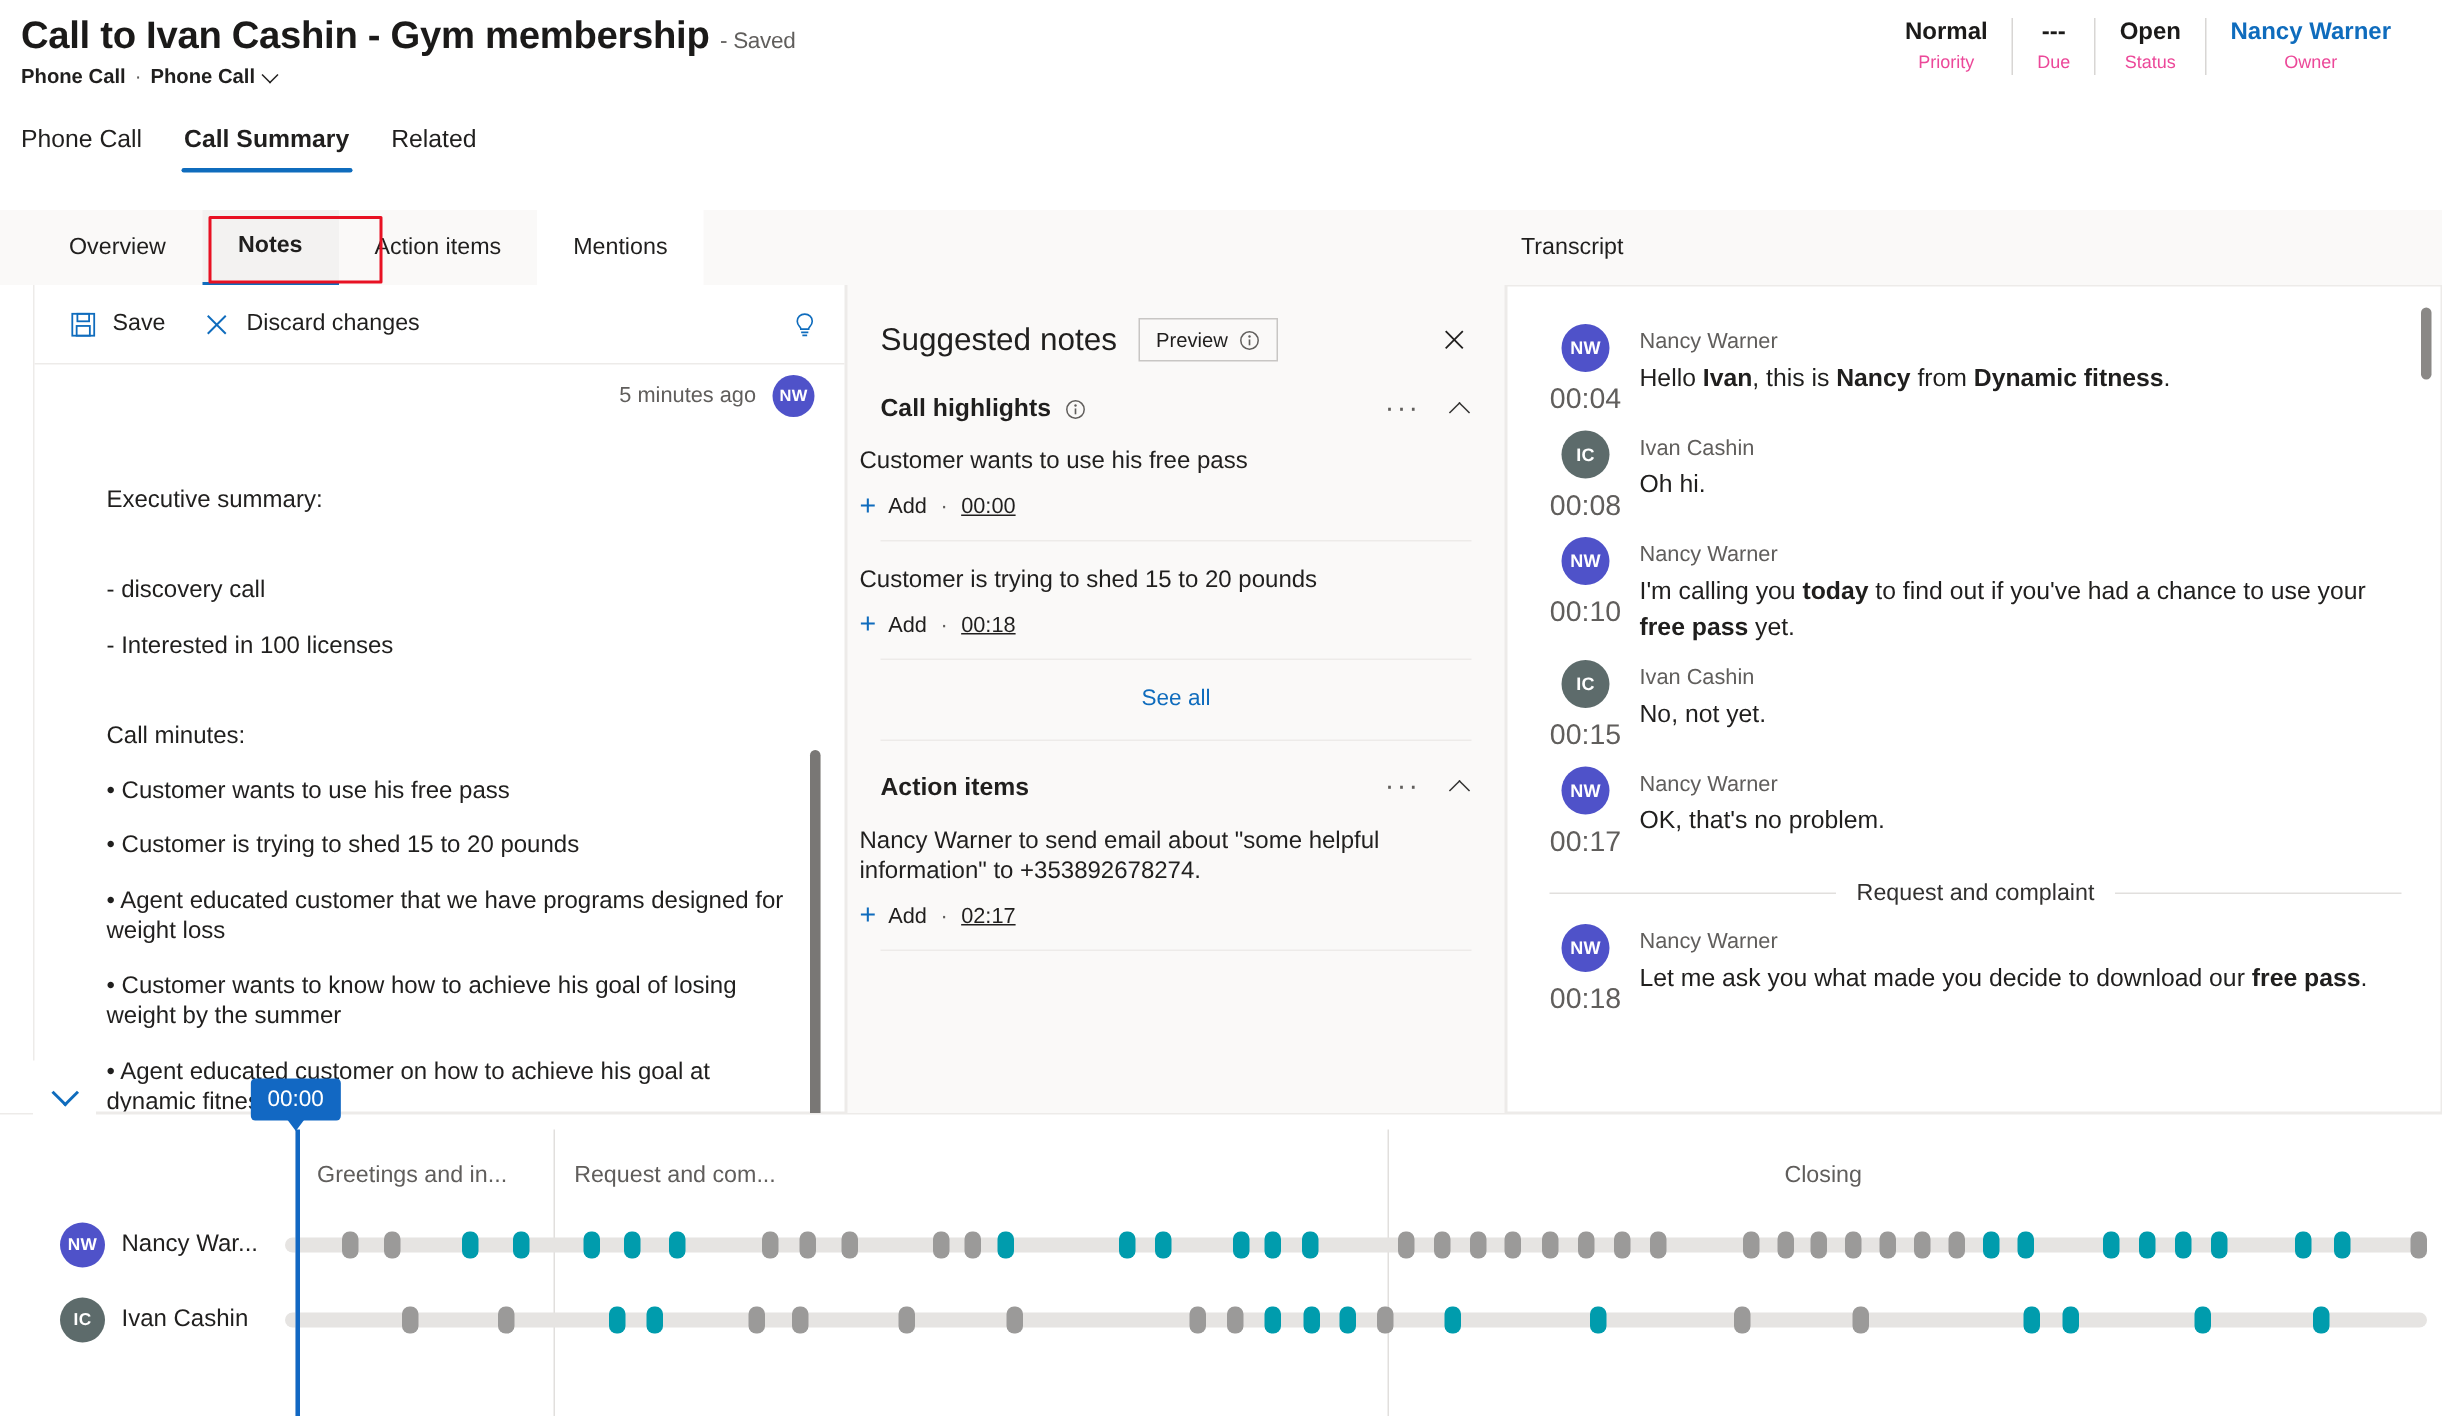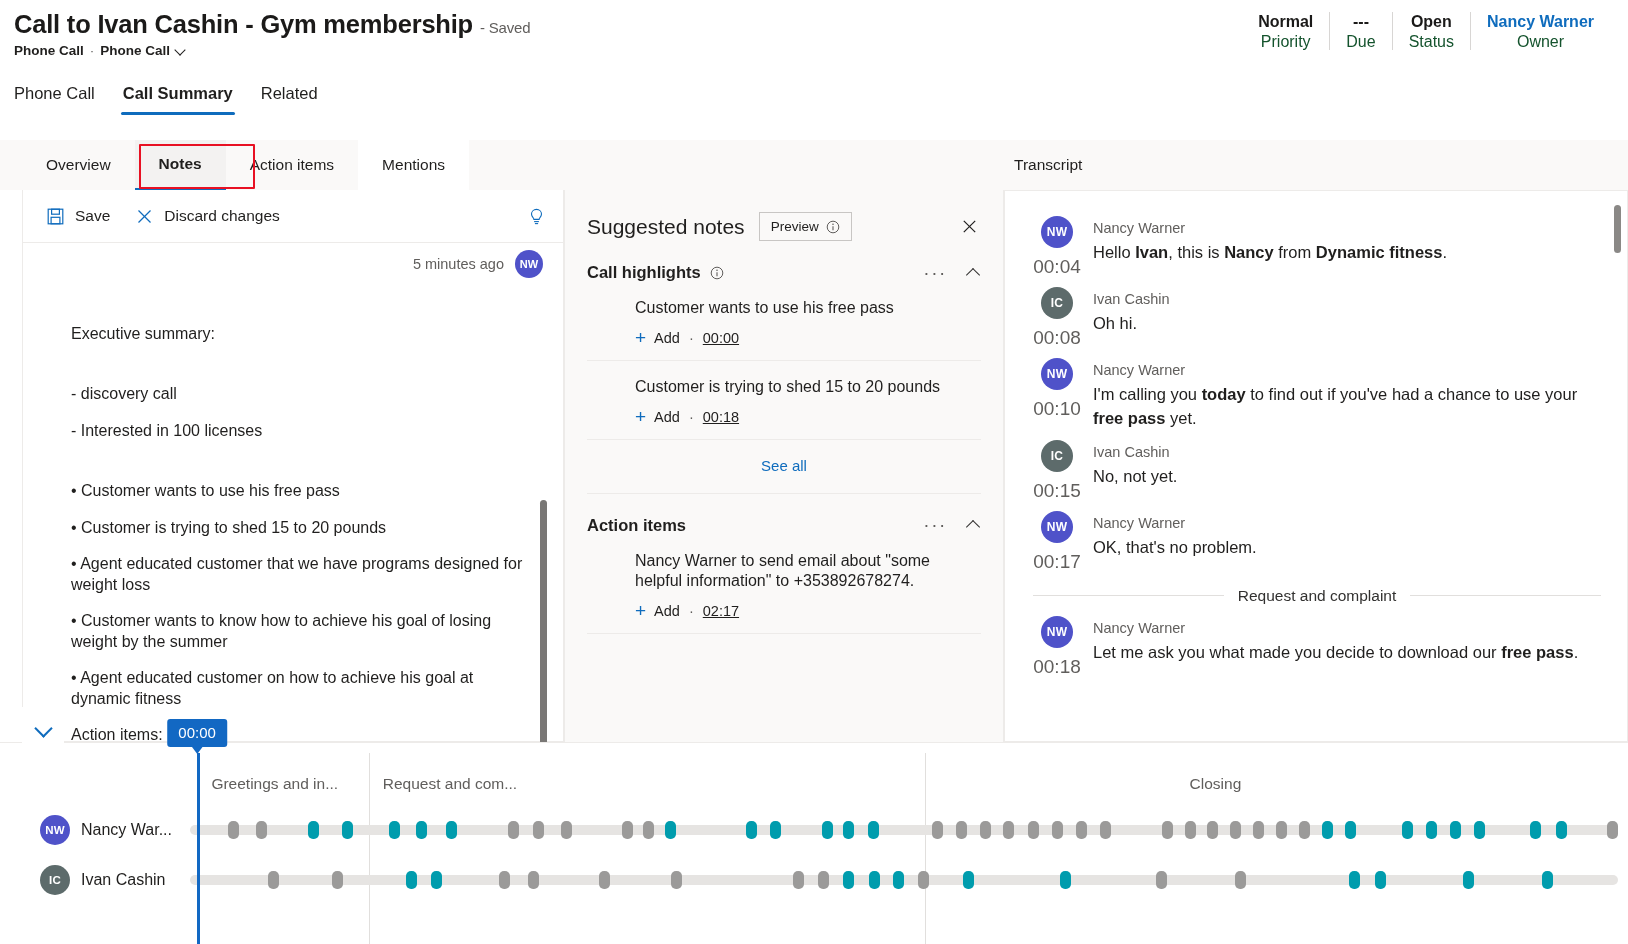--- a/index.html
+++ b/index.html
@@ -22,21 +22,21 @@
   .rec-sub .dot { color:#605e5c; font-weight:400; }
   .chev-sm { display:inline-block; width:11px; height:11px; position:relative; }
   .chev-sm::after{ content:""; position:absolute; left:0; top:1px; width:7px; height:7px;
      border-right:1.4px solid #201f1e; border-bottom:1.4px solid #201f1e; transform:rotate(45deg); }
 
   .hdr-right { position:absolute; right:18px; top:12px; display:flex; align-items:stretch; }
   .hdr-stat { padding:0 16px; display:flex; flex-direction:column; align-items:center; justify-content:center; }
   .hdr-stat + .hdr-stat { border-left:1px solid #d8d6d4; }
   .hdr-stat .v { font-size:16px; font-weight:700; color:#1b1a19; line-height:20px; white-space:nowrap; }
   .hdr-stat .v.link { color:#0f6cbd; font-weight:700; }
-  .hdr-stat .k { font-size:16px; color:#14532d; line-height:17px; margin-top:1px; }
+  .hdr-stat .k { font-size:12px; color:#ec4899; line-height:17px; margin-top:1px; }
 
   
   .maintabs { position:absolute; left:0; top:80px; width:1628px; height:46px; display:flex; align-items:flex-start; padding-left:14px; gap:0; }
   .mtab { position:relative; font-size:16.5px; color:#201f1e; padding:4px 14px 12px 14px; cursor:pointer; white-space:nowrap; }
   .mtab:first-child { padding-left:0; }
   .mtab.active { font-weight:700; }
   .mtab.active::after { content:""; position:absolute; left:12px; right:12px; bottom:0; height:3px; background:#0f6cbd; border-radius:2px; }
   .mtab:first-child.active::after { left:0; right:24px; }
 
   
@@ -83,21 +83,21 @@
   .preview-pill { border:1px solid #c8c6c4; background:#faf9f8; padding:6px 11px; font-size:13.5px; color:#201f1e; display:flex; align-items:center; gap:7px; cursor:pointer; }
   .sugg-close { margin-left:auto; width:24px; height:24px; display:flex; align-items:center; justify-content:center; cursor:pointer; }
 
   .sec-head { display:flex; align-items:center; padding:0 22px; margin-top:22px; gap:9px; }
   .sec-title { font-size:16.5px; font-weight:700; color:#201f1e; }
   .sec-sp { margin-left:auto; display:flex; align-items:center; gap:20px; }
   .dots { font-size:19px; color:#605e5c; letter-spacing:1.6px; line-height:10px; cursor:pointer; }
   .caret-up { width:14px; height:14px; position:relative; cursor:pointer; }
   .caret-up::after{ content:""; position:absolute; left:1px; top:4px; width:9px; height:9px; border-left:1.5px solid #323130; border-top:1.5px solid #323130; transform:rotate(45deg); }
 
-  .sugg-item { padding:16px 22px 14px 22px;margin-left:48px; }
+  .sugg-item { padding:16px 22px 14px 8px; }
   .sugg-item .txt { font-size:16px; line-height:1.3; color:#201f1e; }
   .sugg-actions { margin-top:11px; display:flex; align-items:center; gap:9px; font-size:14.5px; color:#201f1e; }
   .add-link { display:flex; align-items:center; gap:8px; color:#201f1e; cursor:pointer; }
   .plus { color:#0f6cbd; font-size:19px; line-height:14px; font-weight:400; }
   .mid-dot { color:#605e5c; }
   .tstamp { color:#201f1e; text-decoration:underline; cursor:pointer; }
   .divline { height:1px; background:#edebe9; margin:0 22px; }
   .see-all { text-align:center; padding:17px 0 19px 0; font-size:15px; color:#0f6cbd; cursor:pointer; }
 
   
@@ -225,20 +225,21 @@
       <span class="t">5 minutes ago</span>
       <span class="av nw av-28">NW</span>
     </div>
 
     <div class="note-body">
       <p class="nb-line">Executive summary:</p>
       <div class="nb-gap"></div>
       <p class="nb-line">- discovery call</p>
       <p class="nb-line">- Interested in 100 licenses</p>
       <div class="nb-gap"></div>
+      <p class="nb-line">Call minutes:</p>
       <p class="nb-line">• Customer wants to use his free pass</p>
       <p class="nb-bullet">• Customer is trying to shed 15 to 20 pounds</p>
       <p class="nb-bullet">• Agent educated customer that we have programs designed for weight loss</p>
       <p class="nb-bullet">• Customer wants to know how to achieve his goal of losing weight by the summer</p>
       <p class="nb-bullet">• Agent educated customer on how to achieve his goal at dynamic fitness</p>
       <p class="nb-bullet">Action items:</p>
     </div>
 
     <div class="note-scroll">
       <div class="note-scroll-thumb"></div>

